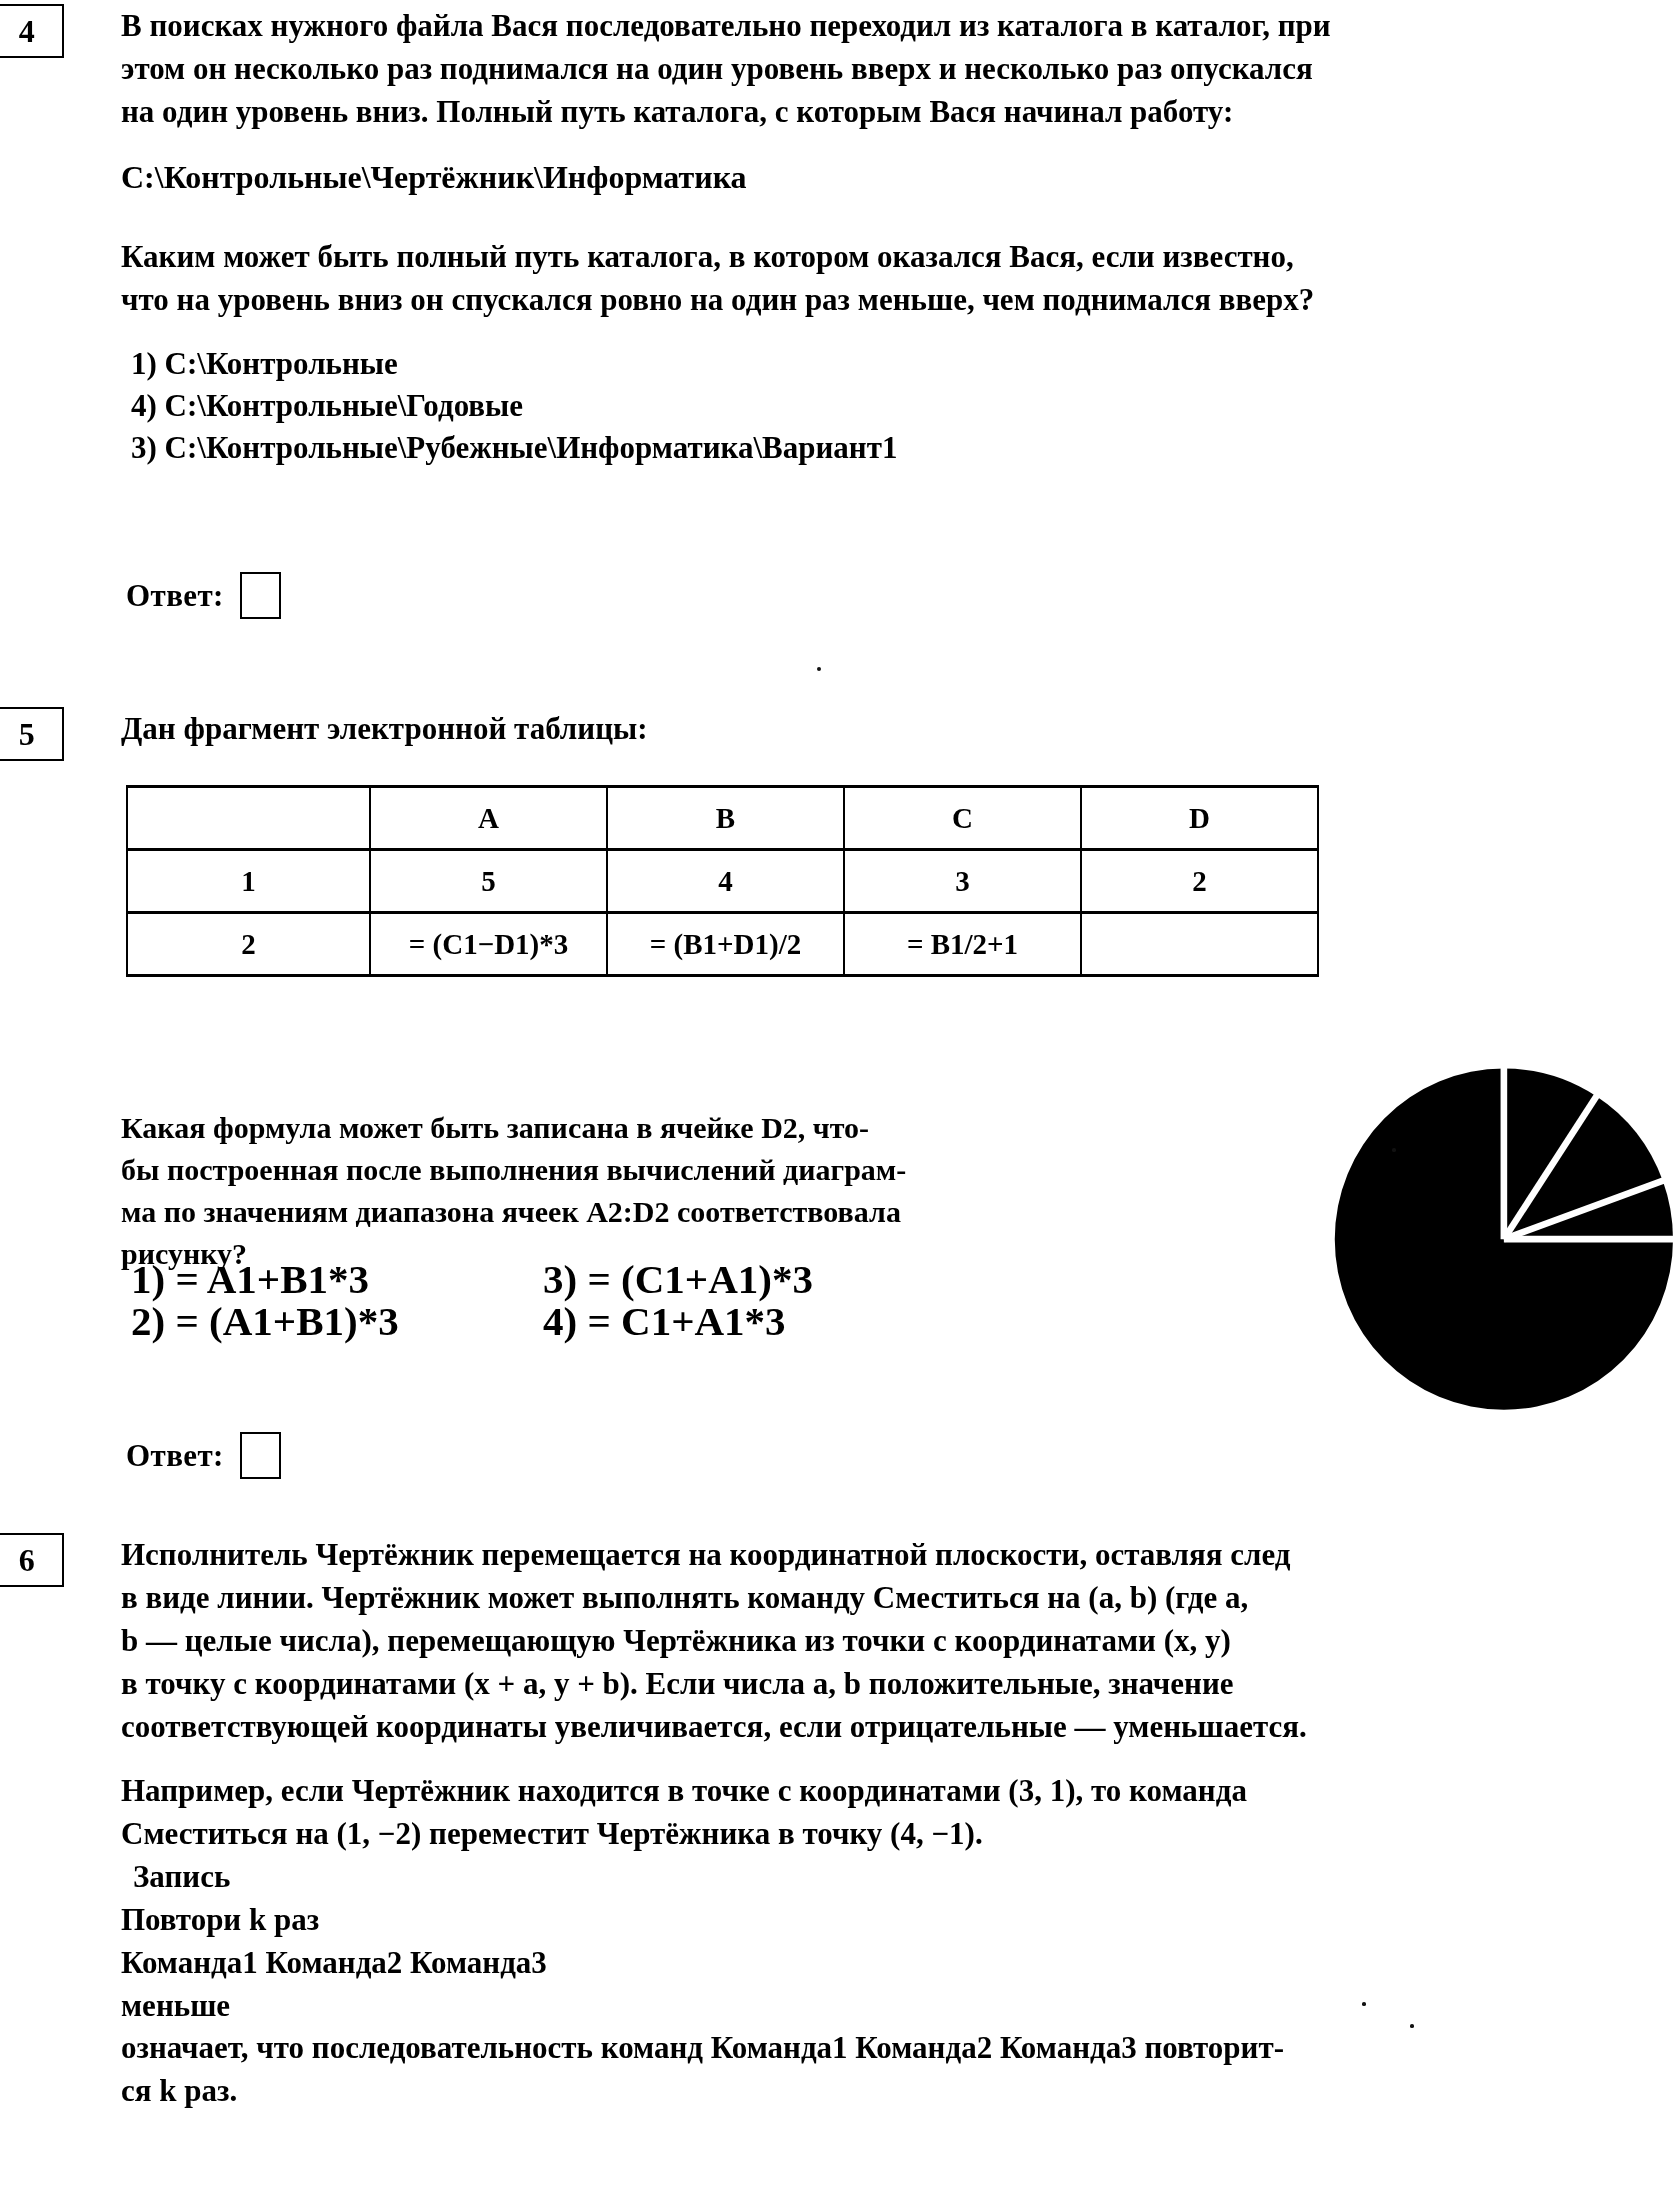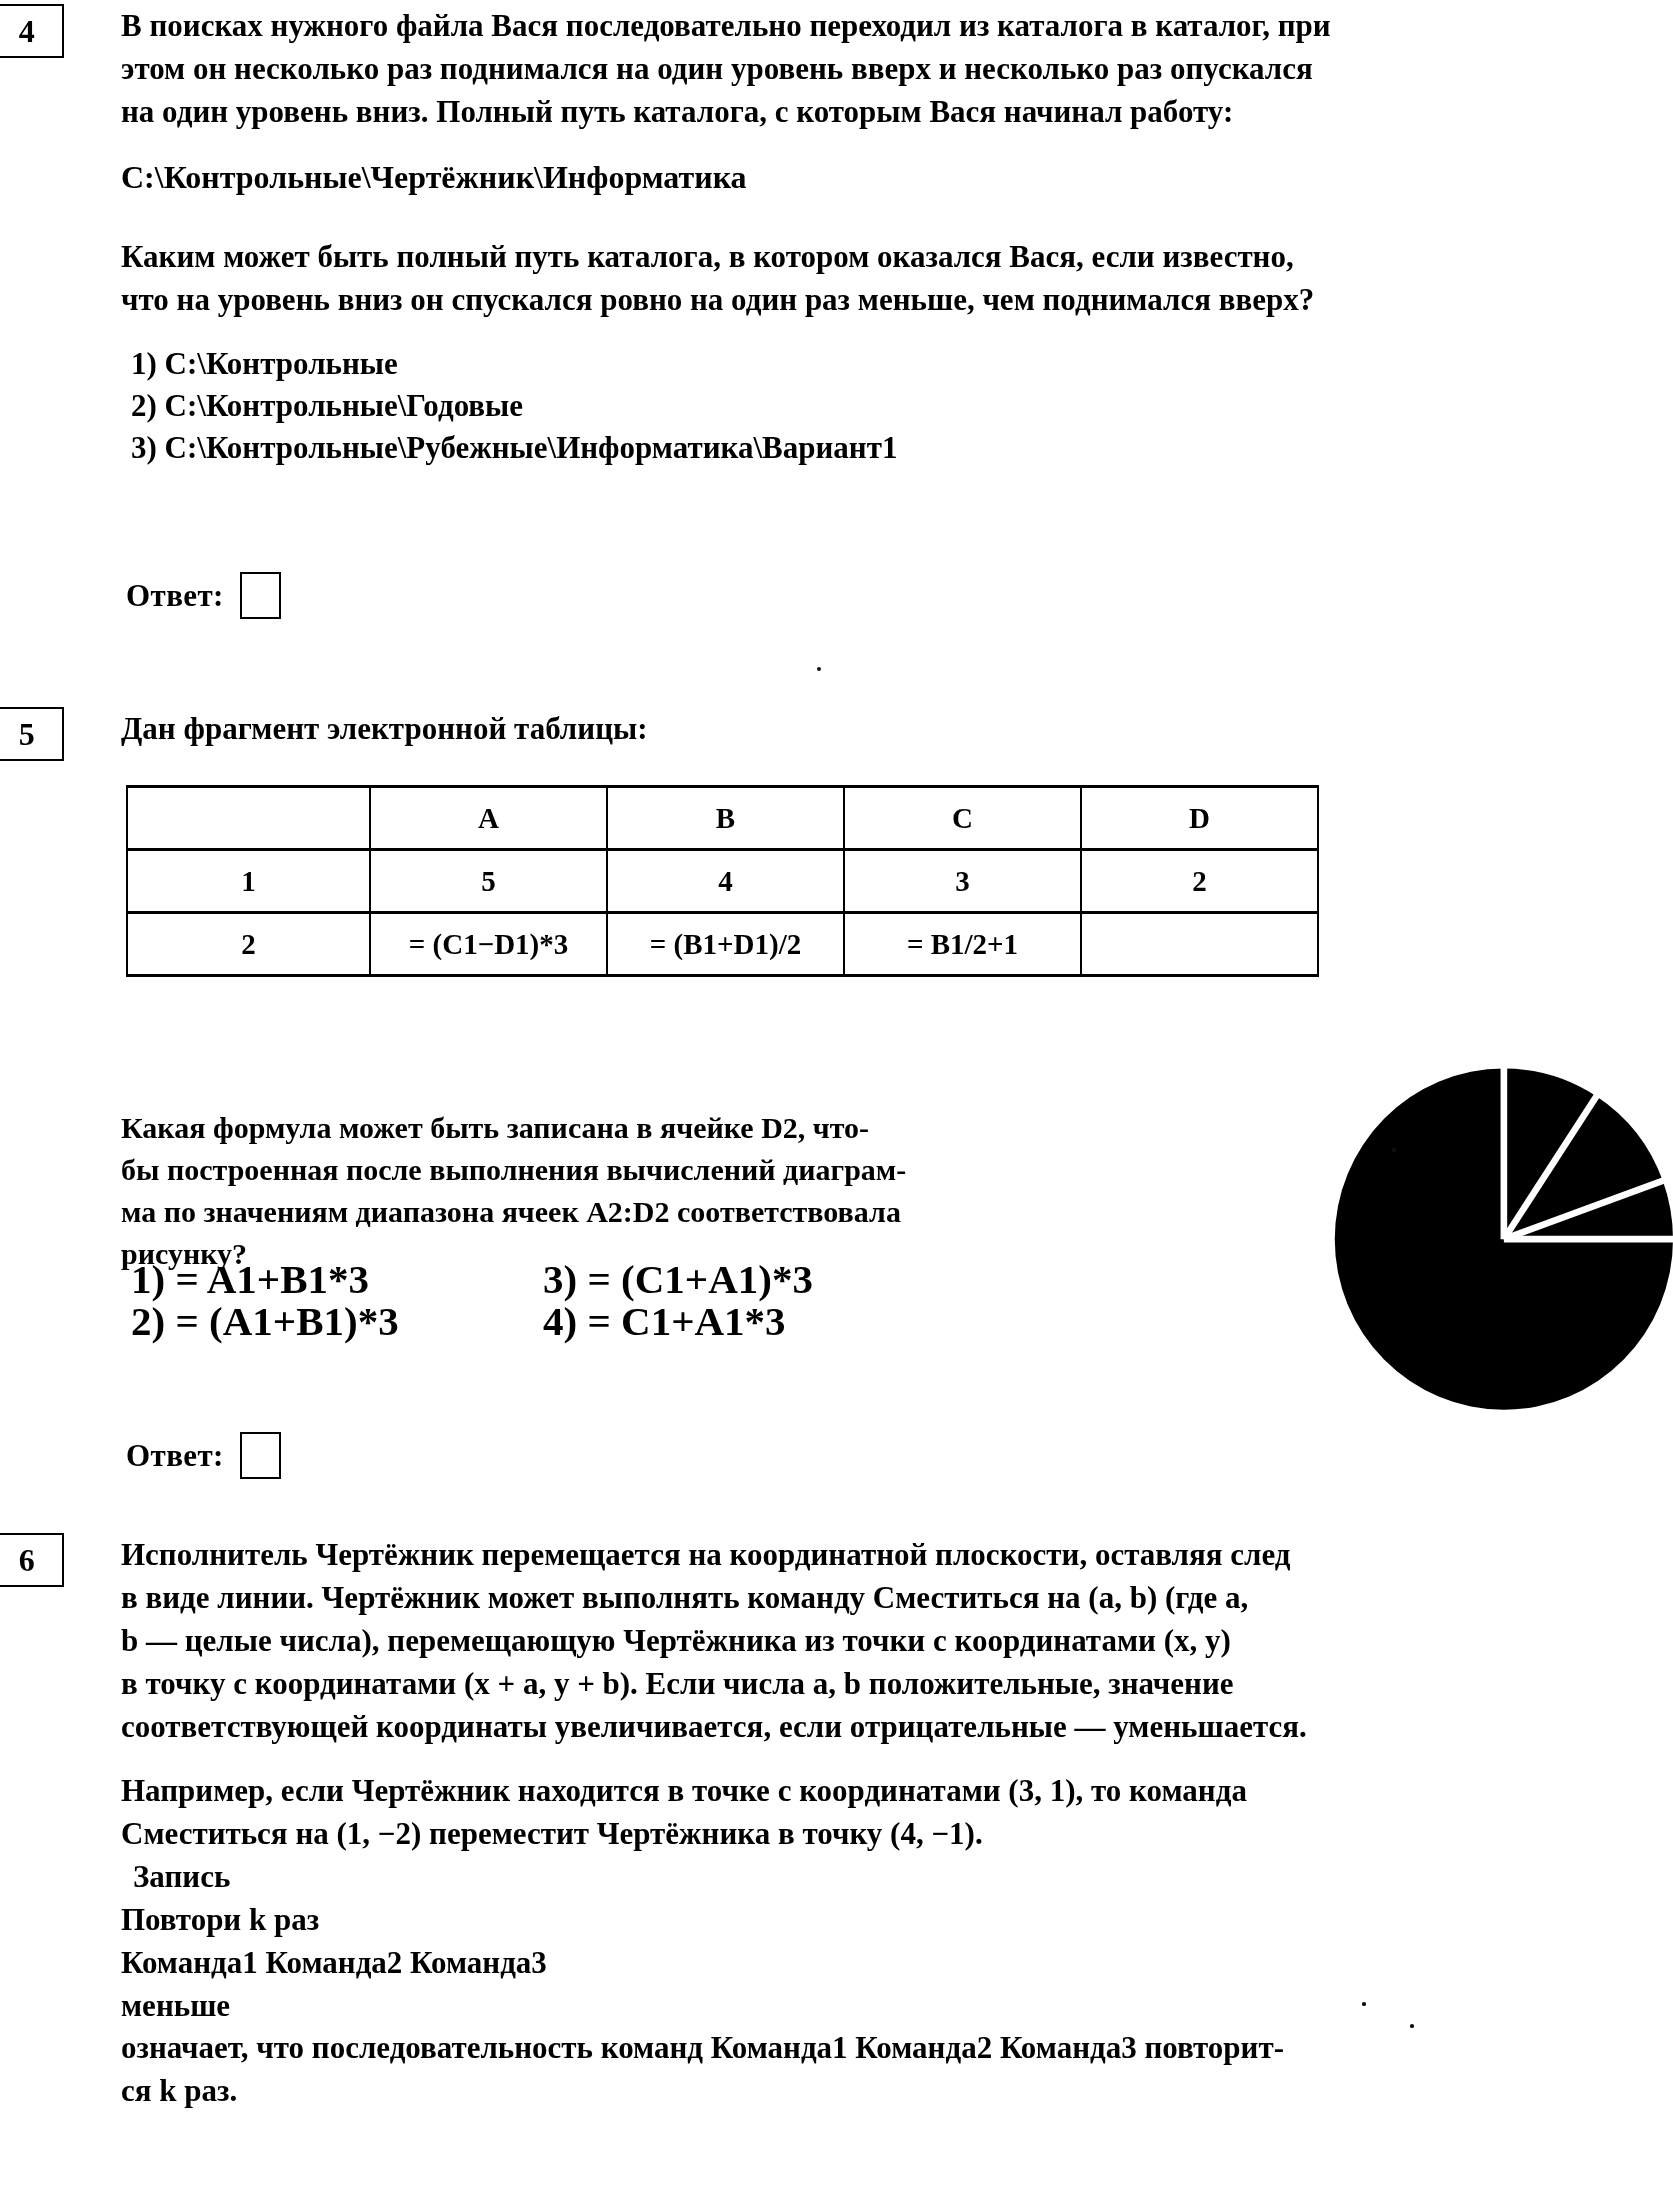--- a/index.html
+++ b/index.html
@@ -149,21 +149,21 @@
     <span>C:\Контрольные\Чертёжник\Информатика</span>
   </div>
 
   <div class="block para" style="left:121px; top:235px; width:1558px;">
     <span class="para-wrapline">Каким может быть полный путь каталога, в котором оказался Вася, если известно,</span>
     <span class="para-wrapline">что на уровень вниз он спускался ровно на один раз меньше, чем поднимался вверх?</span>
   </div>
 
   <div class="block" style="left:131px; top:343px;">
     <div class="optline">1) C:\Контрольные</div>
-    <div class="optline">2) C:\Контрольные\Годовые</div>
+    <div class="optline">4) C:\Контрольные\Годовые</div>
     <div class="optline">3) C:\Контрольные\Рубежные\Информатика\Вариант1</div>
   </div>
 
   <div class="answer-row" style="left:126px; top:572px;">
     <span class="answer-label">Ответ:</span>
     <span class="answer-box"></span>
   </div>
 
   <div class="qnum" style="left:-10.3px; top:707px; width:74px; height:54px; font-size:32px;">
     <span>5</span>

